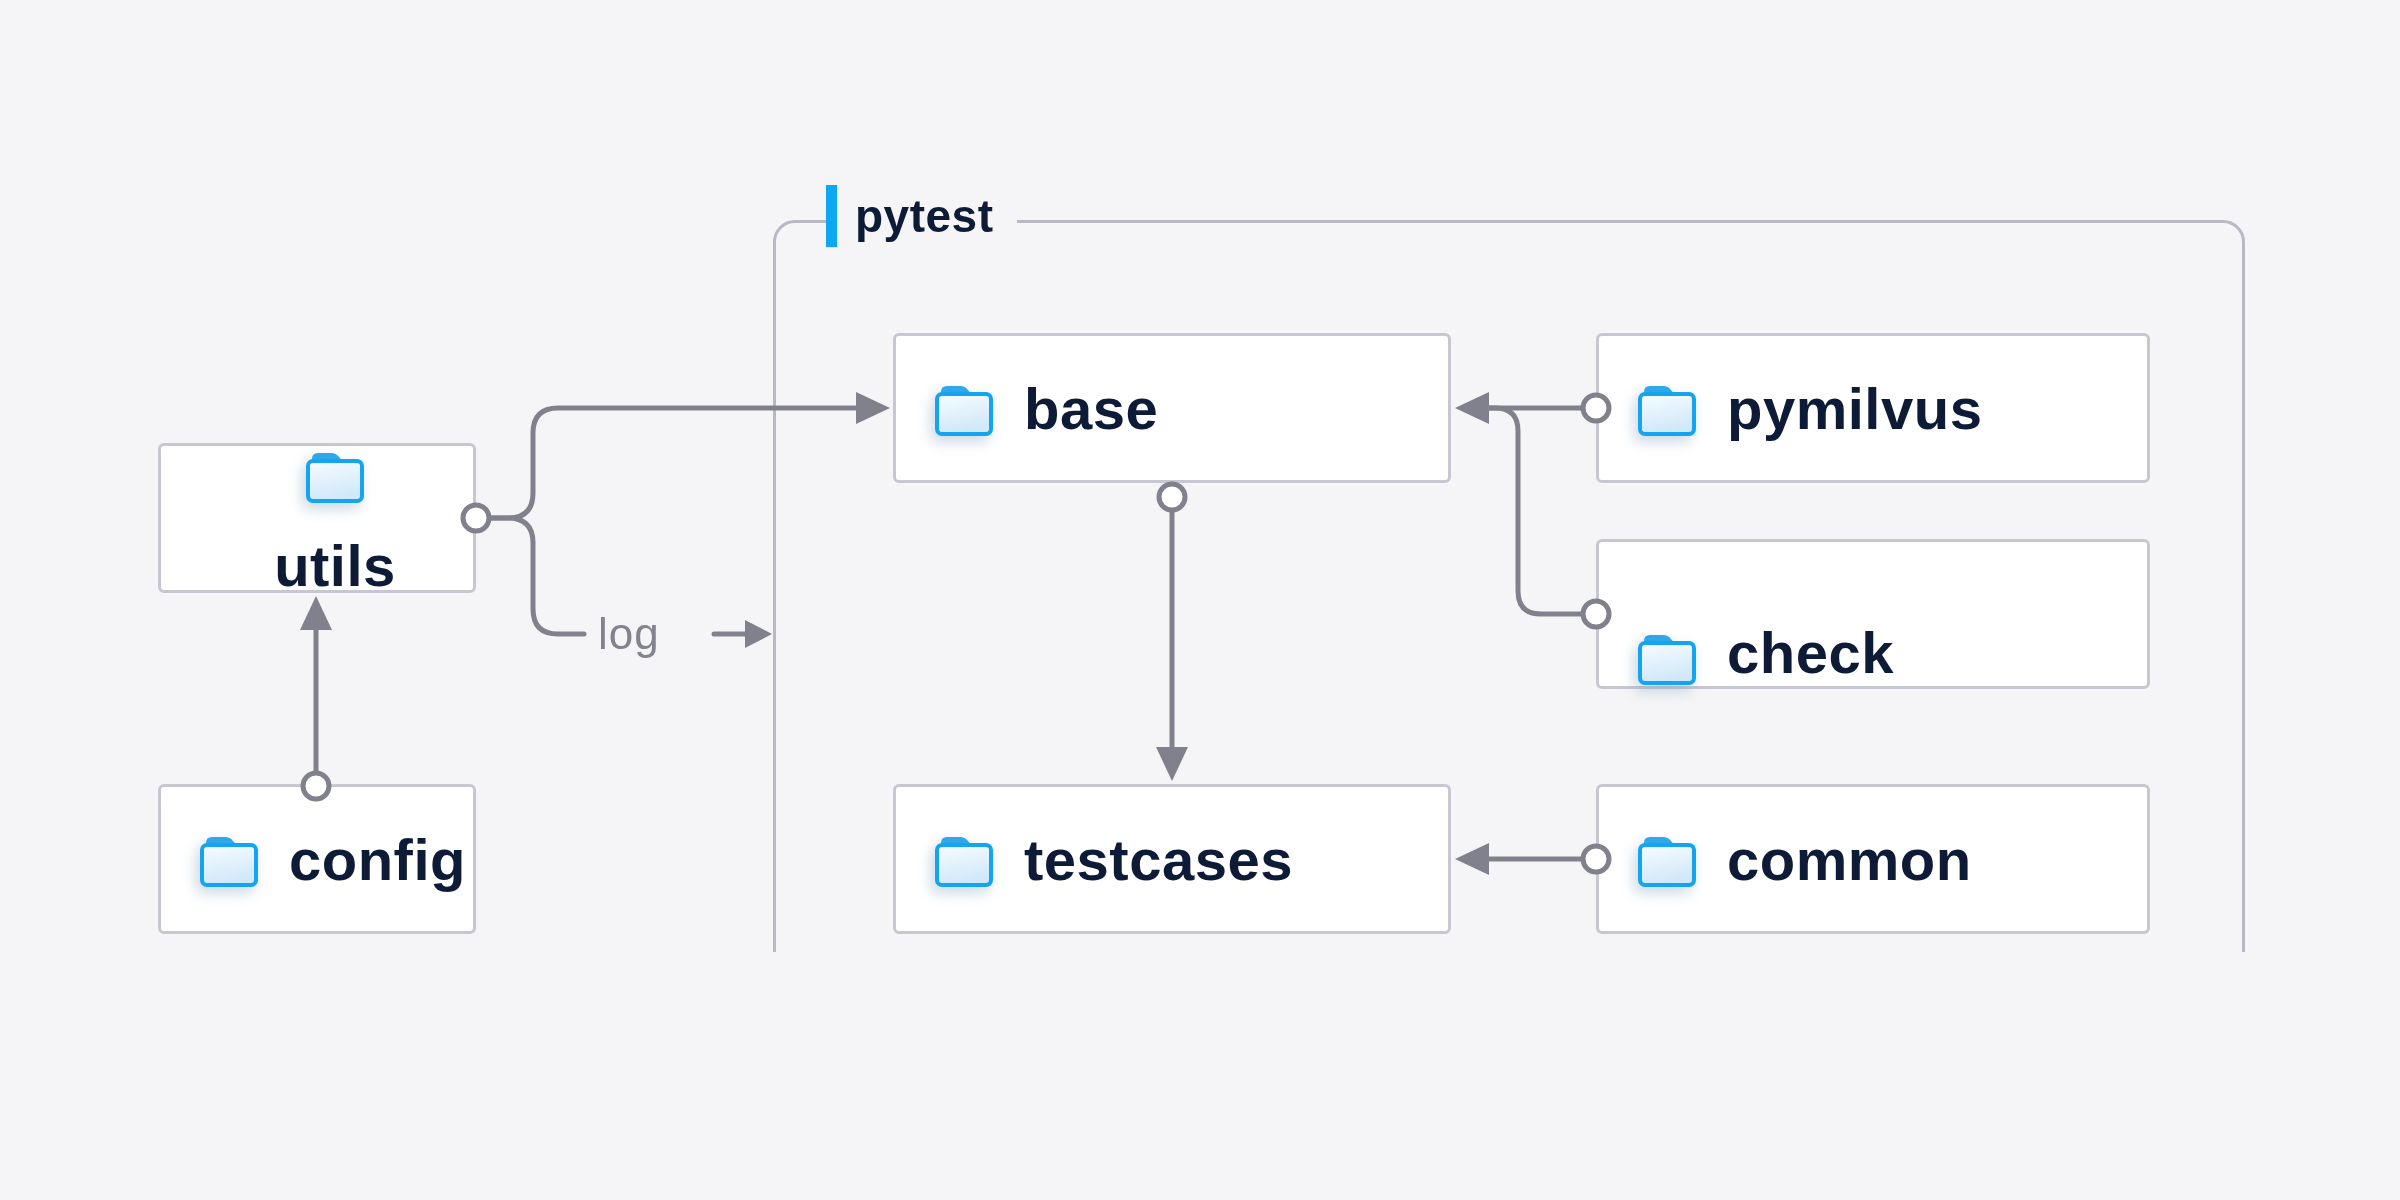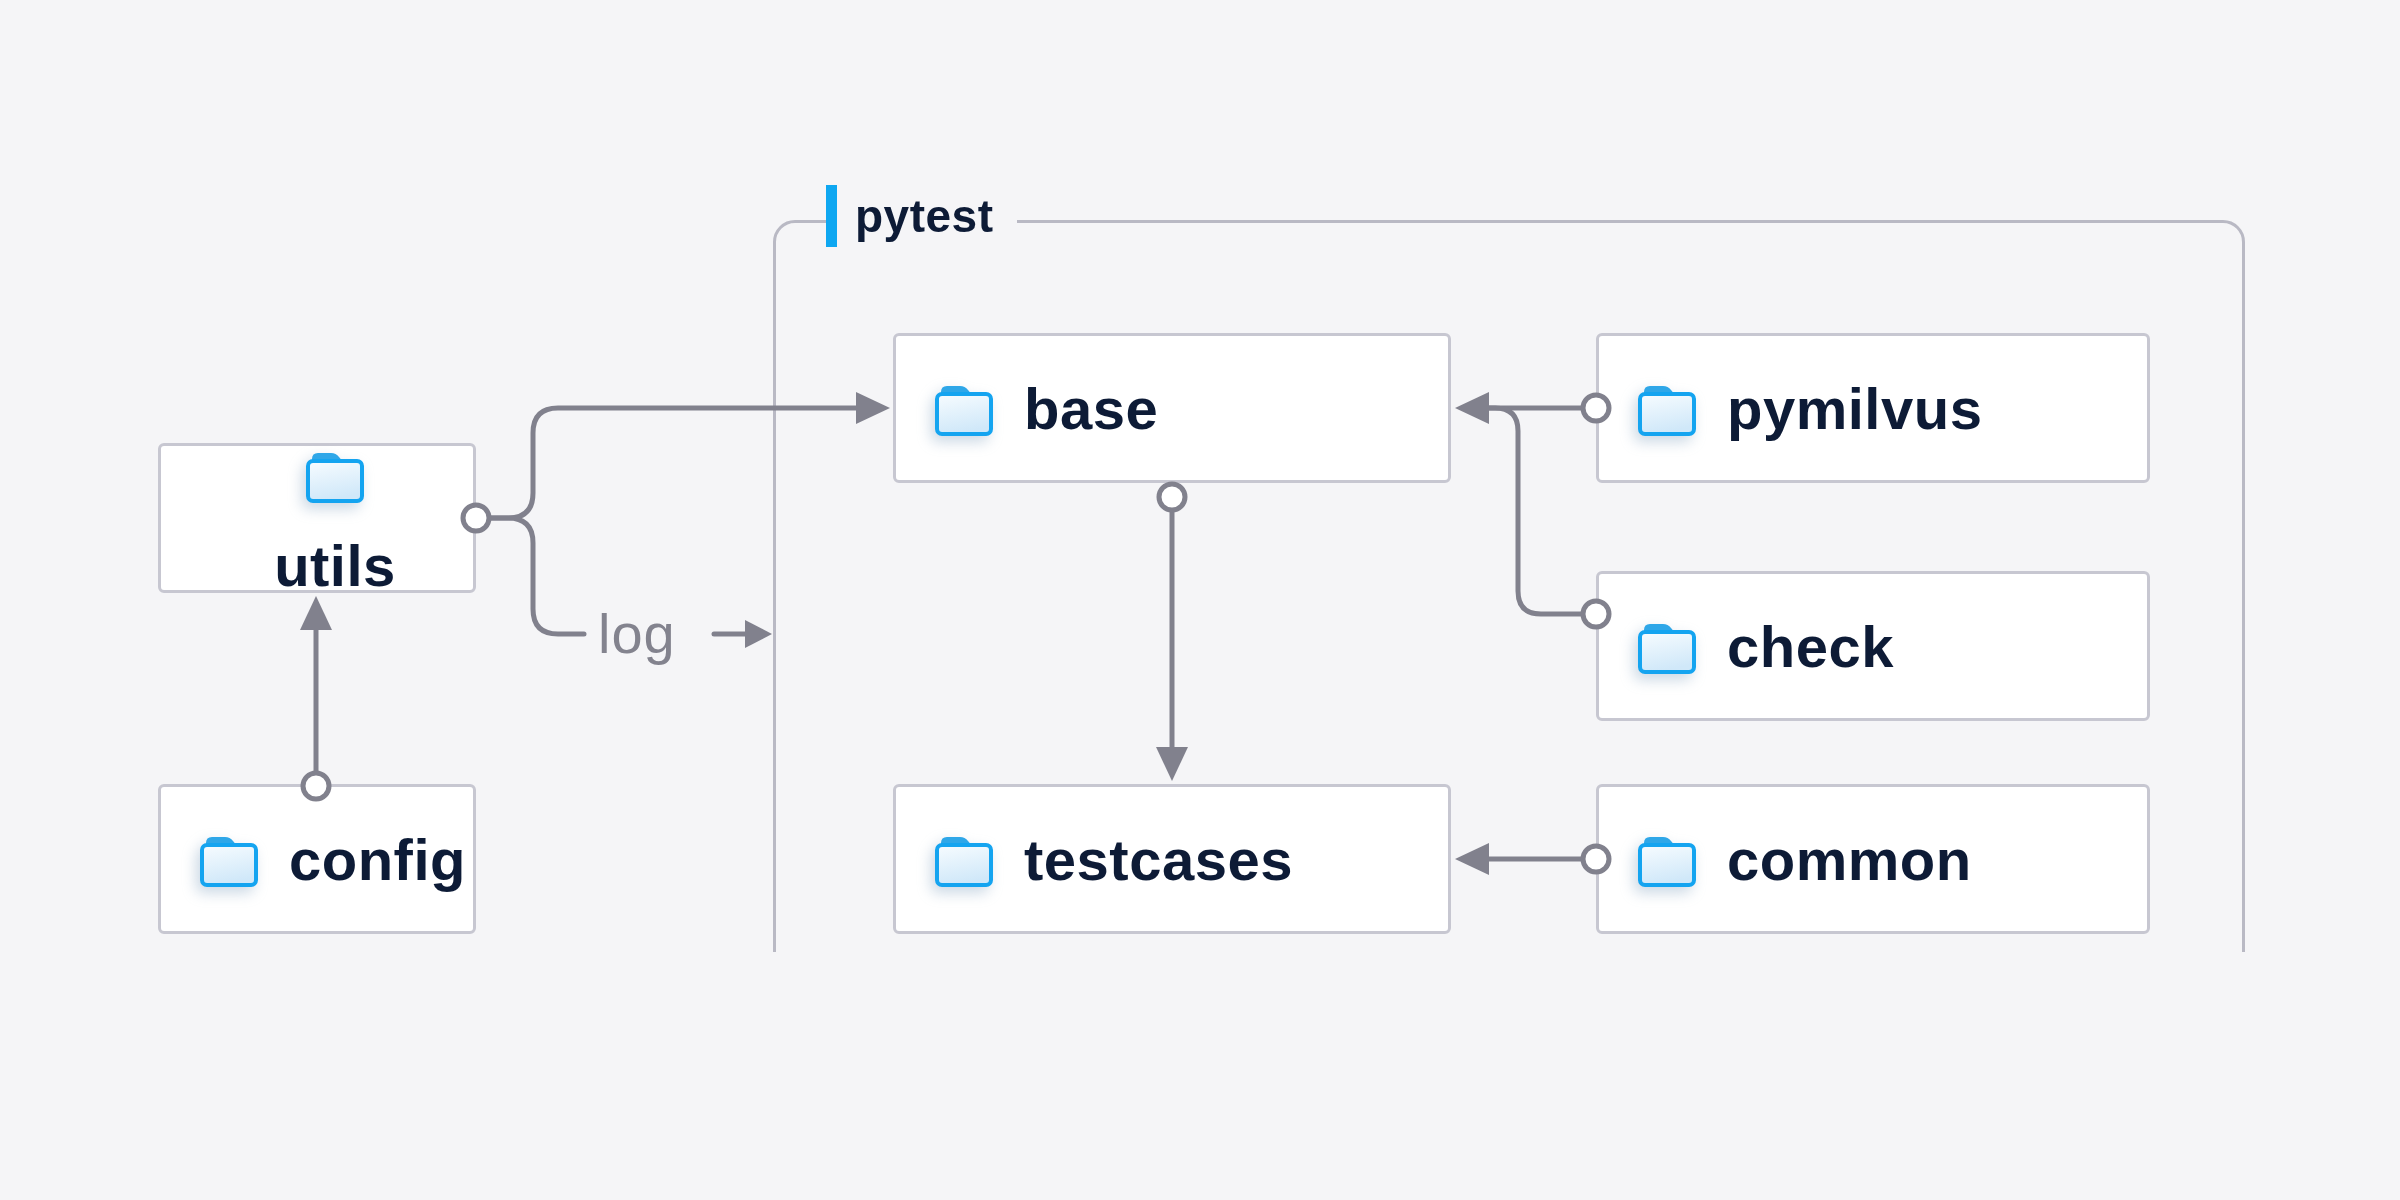--- a/index.html
+++ b/index.html
@@ -76,39 +76,39 @@
   .ficon {
     width: 64px;
     height: 58px;
     flex: none;
     filter: drop-shadow(-4px 6px 7px rgba(110, 145, 180, 0.35));
   }
   #node-utils     { left: 158px;  top: 443px; width: 318px; height: 150px; flex-direction: column; }
   #node-config    { left: 158px;  top: 784px; width: 318px; height: 150px; }
   #node-base      { left: 893px;  top: 333px; width: 558px; height: 150px; }
   #node-pymilvus  { left: 1596px; top: 333px; width: 554px; height: 150px; }
-  #node-check     { left: 1596px; top: 571px; width: 554px; height: 150px; }
+  #node-check     { left: 1596px; top: 539px; width: 554px; height: 150px; align-items: flex-end; }
   #node-testcases { left: 893px;  top: 784px; width: 558px; height: 150px; }
   #node-common    { left: 1596px; top: 784px; width: 554px; height: 150px; }
   
   .wires {
     position: absolute;
     left: 0;
     top: 0;
     z-index: 5;
     pointer-events: none;
   }
   
   .edge-label {
     position: absolute;
     left: 598px;
     top: 604px;
     height: 60px;
     line-height: 60px;
-    font-size: 56px;
+    font-size: 44px;
     font-weight: 500;
     color: #83838e;
     z-index: 6;
     letter-spacing: 1px;
   }
   .defs-holder { position: absolute; width: 0; height: 0; }
 </style>
 </head>
 <body>
 

